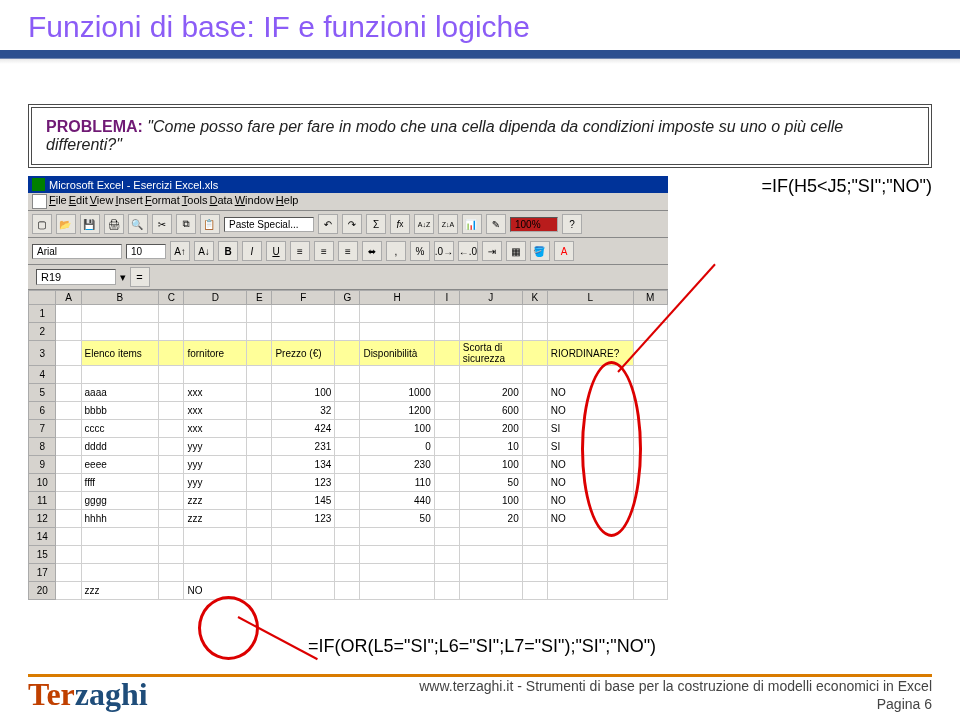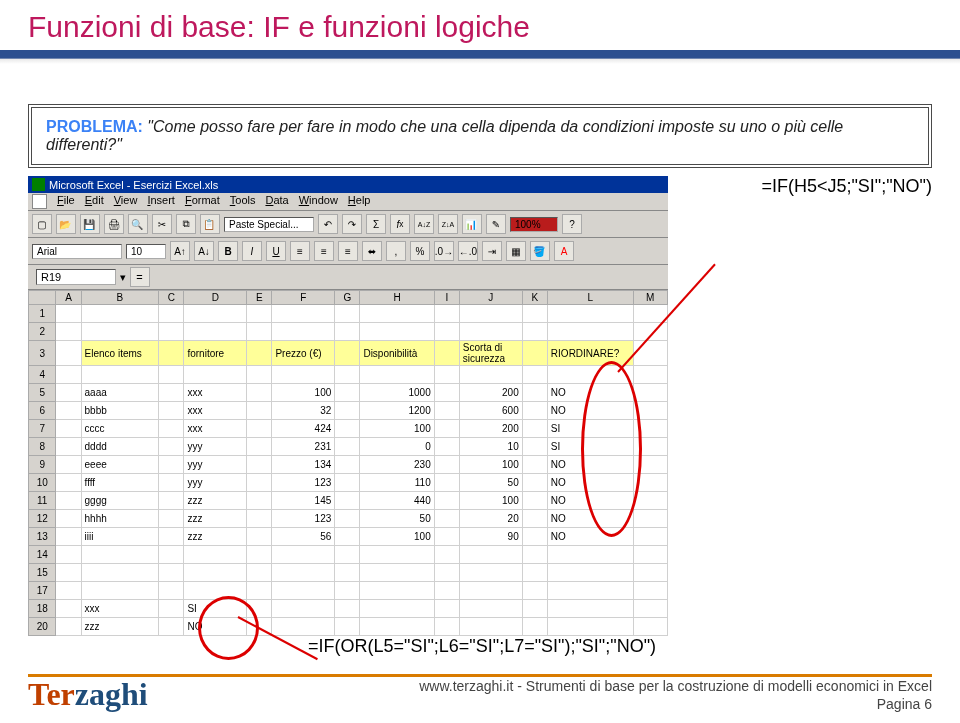--- a/index.html
+++ b/index.html
@@ -6,39 +6,39 @@
     margin: 0;
     padding: 0;
     width: 960px;
     height: 723px;
     font-family: Verdana, Arial, sans-serif;
     background: #ffffff;
     position: relative;
     overflow: hidden;
   }
   .slide-title {
-    color: #be185d;
+    color: #8b5cf6;
     font-size: 30px;
     font-weight: normal;
     margin: 0;
     padding: 10px 28px 6px 28px;
   }
   .title-accent {
     height: 14px;
     background: linear-gradient(to bottom, #2c4f90 0%, #2c4f90 60%, #e8e8e8 62%, #ffffff 100%);
     margin-bottom: 40px;
   }
   .problem-box {
     margin: 0 28px 8px 28px;
     border: 4px double #4a4a4a;
     padding: 10px 14px;
     background: #ffffff;
   }
   .problem-label {
-    color: #3b82f6;
+    color: #701a75;
     font-weight: bold;
   }
   .problem-text {
     font-style: italic;
     color: #222;
   }
   .screenshot-area {
     position: relative;
     margin: 0 28px;
   }
@@ -71,21 +71,21 @@
   }
   .excel-icon {
     width: 13px; height: 13px;
     background: #008000;
     display: inline-block;
   }
   .excel-menubar {
     background: #d6d3ce;
     padding: 1px 4px;
     display: flex;
-    gap: 10px;
+    gap: 2px;
     border-bottom: 1px solid #888;
   }
   .excel-menubar span:first-child::first-letter,
   .excel-menubar span::first-letter { text-decoration: underline; }
   .excel-toolbar {
     background: #d6d3ce;
     padding: 2px 4px;
     border-bottom: 1px solid #888;
     display: flex;
     align-items: center;
@@ -520,36 +520,20 @@
               <td class="right">123</td>
               <td></td>
               <td class="right">50</td>
               <td></td>
               <td class="right">20</td>
               <td></td>
               <td>NO</td>
               <td></td>
             </tr>
         <tr>
-              <td class="rh">13</td>
-              <td></td>
-              <td>iiii</td>
-              <td></td>
-              <td>zzz</td>
-              <td></td>
-              <td class="right">56</td>
-              <td></td>
-              <td class="right">100</td>
-              <td></td>
-              <td class="right">90</td>
-              <td></td>
-              <td>NO</td>
-              <td></td>
-            </tr>
-        <tr>
               <td class="rh">14</td>
               <td></td>
               <td></td>
               <td></td>
               <td></td>
               <td></td>
               <td></td>
               <td></td>
               <td></td>
               <td></td>
@@ -573,36 +557,20 @@
               <td></td>
               <td></td>
               <td></td>
             </tr>
         <tr>
               <td class="rh">17</td>
               <td></td>
               <td></td>
               <td></td>
               <td></td>
-              <td></td>
-              <td></td>
-              <td></td>
-              <td></td>
-              <td></td>
-              <td></td>
-              <td></td>
-              <td></td>
-              <td></td>
-            </tr>
-        <tr>
-              <td class="rh">18</td>
-              <td></td>
-              <td>xxx</td>
-              <td></td>
-              <td>SI</td>
               <td></td>
               <td></td>
               <td></td>
               <td></td>
               <td></td>
               <td></td>
               <td></td>
               <td></td>
               <td></td>
             </tr>

